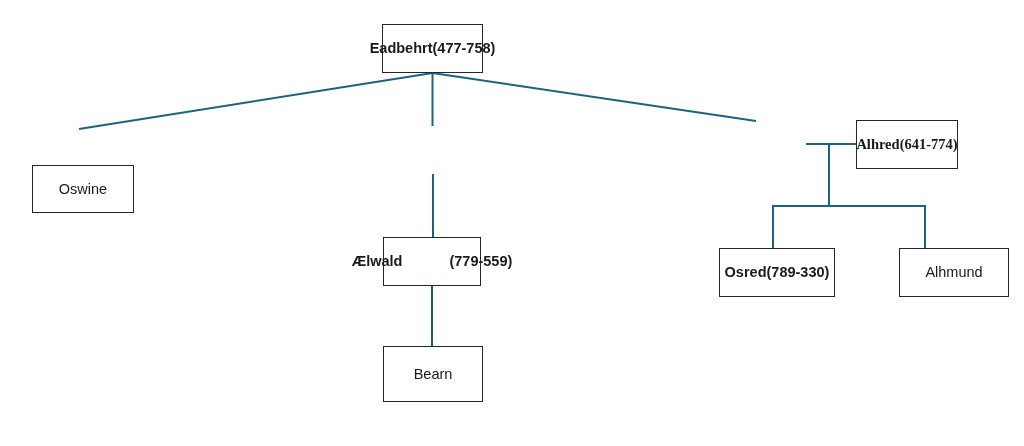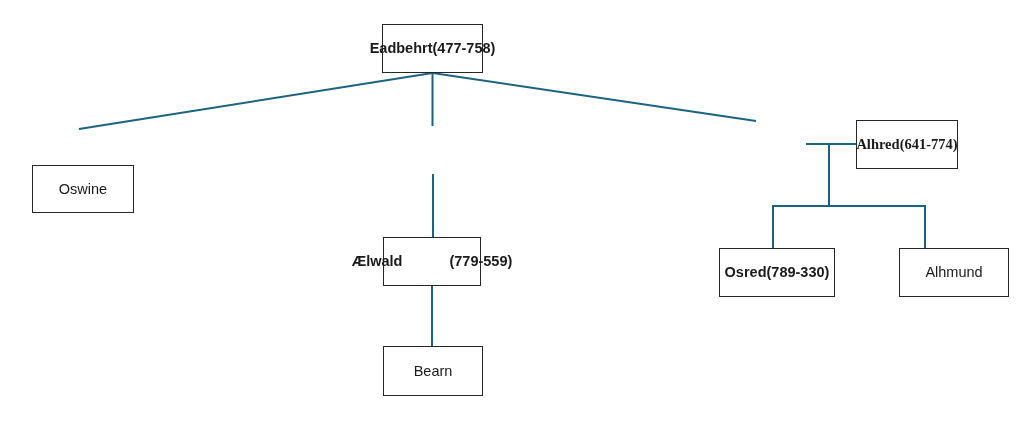--- a/index.html
+++ b/index.html
@@ -85,17 +85,17 @@
 
   <div class="node bold" style="left:719px; top:248px; width:116px; height:49px;">
     <span>Osred</span>
     <span>(789-330)</span>
   </div>
 
   <div class="node" style="left:899px; top:248px; width:110px; height:49px;">
     <span>Alhmund</span>
   </div>
 
-  <div class="node" style="left:383px; top:346px; width:100px; height:50px;">
+  <div class="node" style="left:383px; top:346px; width:100px; height:56px;">
     <span>Bearn</span>
   </div>
 
 </div>
 
 </body></html>

